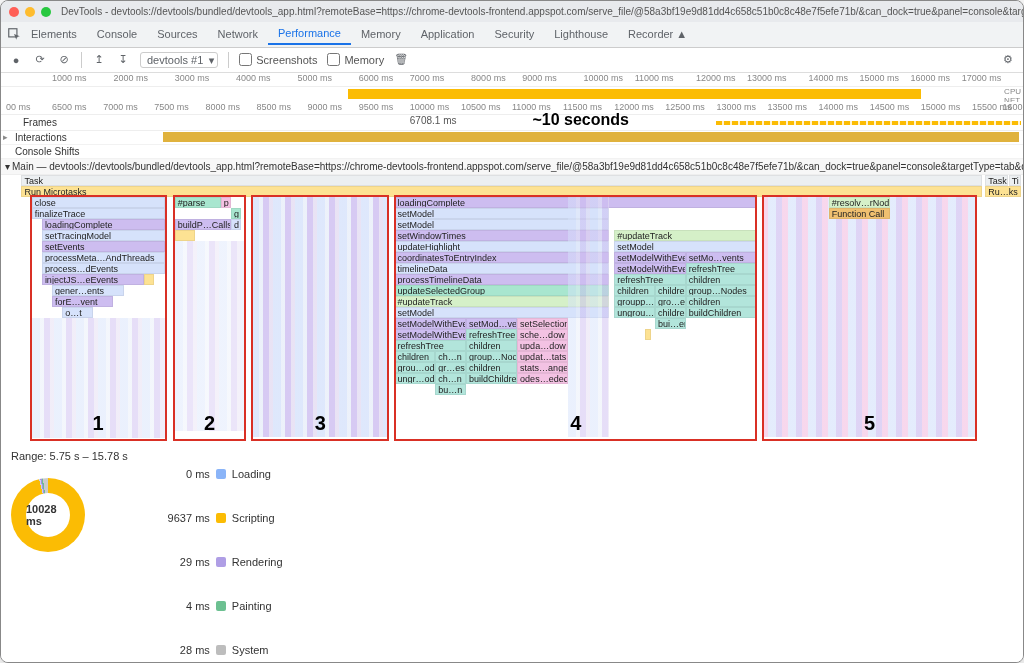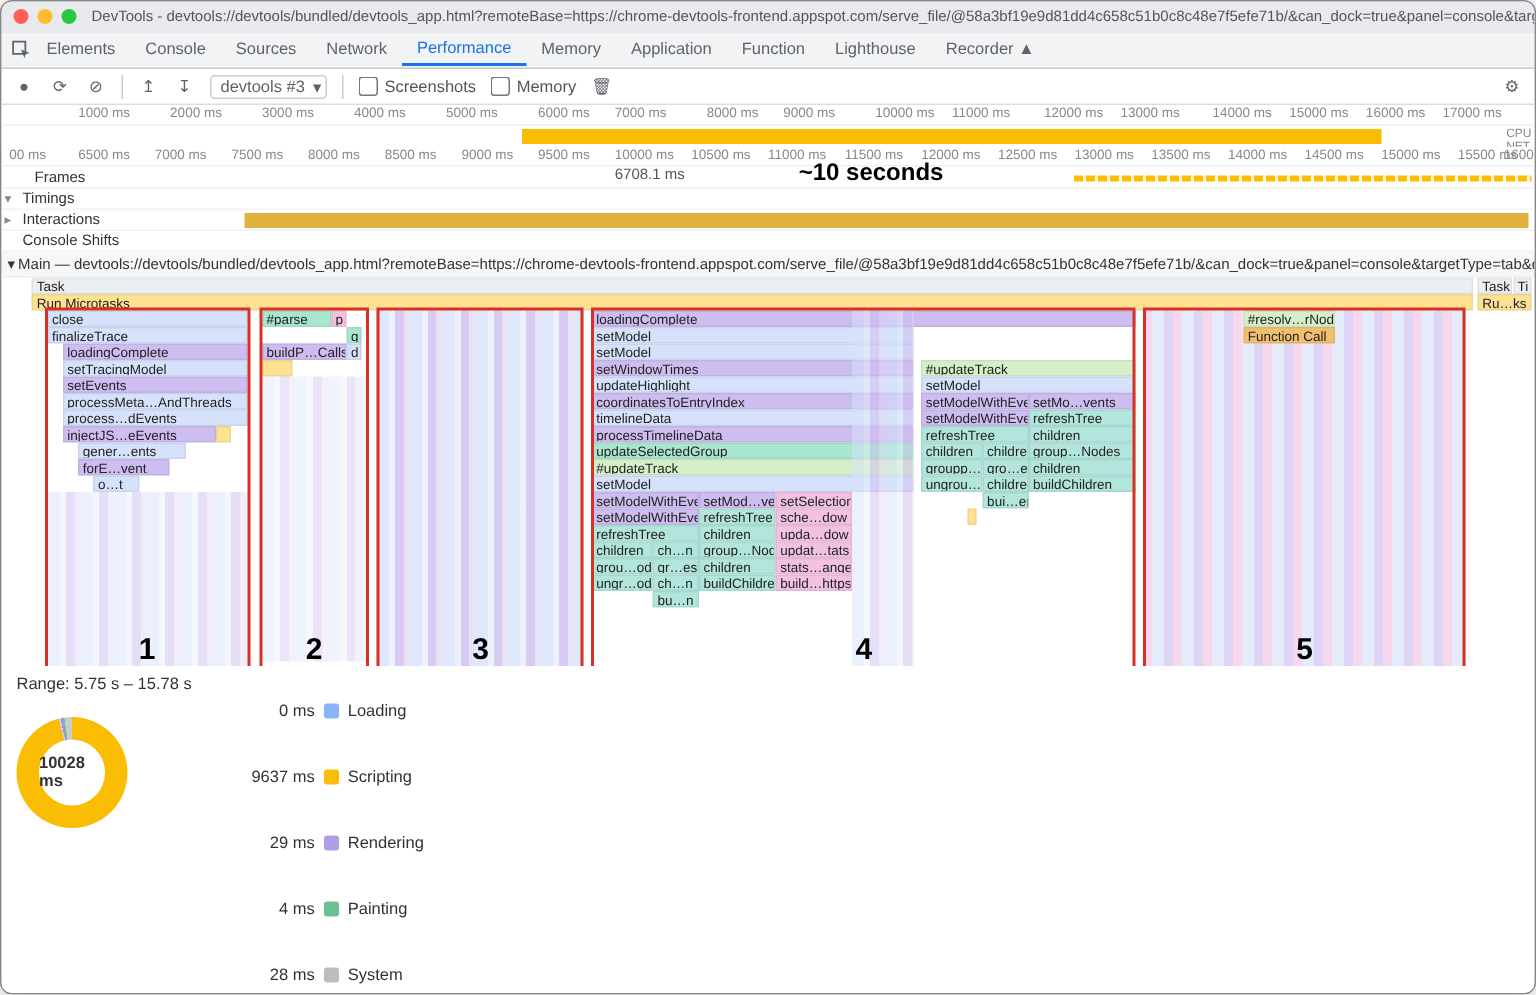--- a/index.html
+++ b/index.html
@@ -77,33 +77,33 @@
           <path d="M12 12 L22 16 L17 17 L16 22 Z" fill="#5f6368"></path>
         </svg>
     </span>
     <span class="tab">Elements</span>
     <span class="tab">Console</span>
     <span class="tab">Sources</span>
     <span class="tab">Network</span>
     <span class="tab active">Performance</span>
     <span class="tab">Memory</span>
     <span class="tab">Application</span>
-    <span class="tab">Function</span>
+    <span class="tab">Security</span>
     <span class="tab">Lighthouse</span>
     <span class="tab">Recorder ▲</span>
   </div>
 
   <div class="toolbar">
     <span class="tool-icon">●</span>
     <span class="tool-icon">⟳</span>
     <span class="tool-icon">⊘</span>
     <span style="border-left:1px solid #ccc;height:16px;"></span>
     <span class="tool-icon">↥</span>
     <span class="tool-icon">↧</span>
-    <span class="dropdown"><span>devtools #3</span> <span style="position:absolute;right:3px;">▾</span></span>
+    <span class="dropdown"><span>devtools #1</span> <span style="position:absolute;right:3px;">▾</span></span>
     <span style="border-left:1px solid #ccc;height:16px;"></span>
     <label class="check">
         <input type="checkbox" style="">
         <span>Screenshots</span>
       </label>
     <label class="check">
         <input type="checkbox" style="">
         <span>Memory</span>
       </label>
     <span class="tool-icon">🗑</span>
@@ -165,24 +165,20 @@
 
   <div class="frames-row" style="position:relative;">
     <span class="track-label">Frames</span>
     <span class="center-ms">6708.1 ms</span>
     <span class="ten-sec">~10 seconds</span>
     <div class="frames-bars" style="left:70%;"></div>
   </div>
 
   <div class="tracks">
     <div class="track-row">
-      <span class="track-label tri open">Timings</span>
-      <div class="track-bar"></div>
-    </div>
-    <div class="track-row">
       <span class="track-label tri">Interactions</span>
       <div class="track-bar bar-inter"></div>
     </div>
     <div class="track-row">
       <span class="track-label" style="width:80px;">Console Shifts</span>
       <div class="track-bar"></div>
     </div>
   </div>
 
   <div class="main-header">
@@ -251,21 +247,21 @@
 
     <div class="flame-bar c-teal" style="top:176px;left:45.5%;width:5%;">group…Nodes</div>
     <div class="flame-bar c-teal" style="top:187px;left:45.5%;width:5%;">children</div>
     <div class="flame-bar c-teal" style="top:198px;left:45.5%;width:5%;">buildChildren</div>
 
     <div class="flame-bar c-pink" style="top:143px;left:50.5%;width:5%;">setSelection</div>
     <div class="flame-bar c-pink" style="top:154px;left:50.5%;width:5%;">sche…dow</div>
     <div class="flame-bar c-pink" style="top:165px;left:50.5%;width:5%;">upda…dow</div>
     <div class="flame-bar c-pink" style="top:176px;left:50.5%;width:5%;">updat…tats</div>
     <div class="flame-bar c-pink" style="top:187px;left:50.5%;width:5%;">stats…ange</div>
-    <div class="flame-bar c-pink" style="top:198px;left:50.5%;width:5%;">build…https</div>
+    <div class="flame-bar c-pink" style="top:198px;left:50.5%;width:5%;">odes…eded</div>
 
     <div class="stripes" style="position:absolute;top:22px;left:55.5%;width:4%;height:240px;opacity:0.5;"></div>
 
     <div class="flame-bar c-lgreen" style="top:55px;left:60%;width:14%;">#updateTrack</div>
     <div class="flame-bar c-lblue" style="top:66px;left:60%;width:14%;">setModel</div>
     <div class="flame-bar c-violet" style="top:77px;left:60%;width:7%;">setModelWithEvents</div>
     <div class="flame-bar c-violet" style="top:88px;left:60%;width:7%;">setModelWithEvents</div>
     <div class="flame-bar c-teal" style="top:99px;left:60%;width:7%;">refreshTree</div>
     <div class="flame-bar c-teal" style="top:110px;left:60%;width:4%;">children</div>
     <div class="flame-bar c-teal" style="top:121px;left:60%;width:4%;">groupp…Nodes</div>

